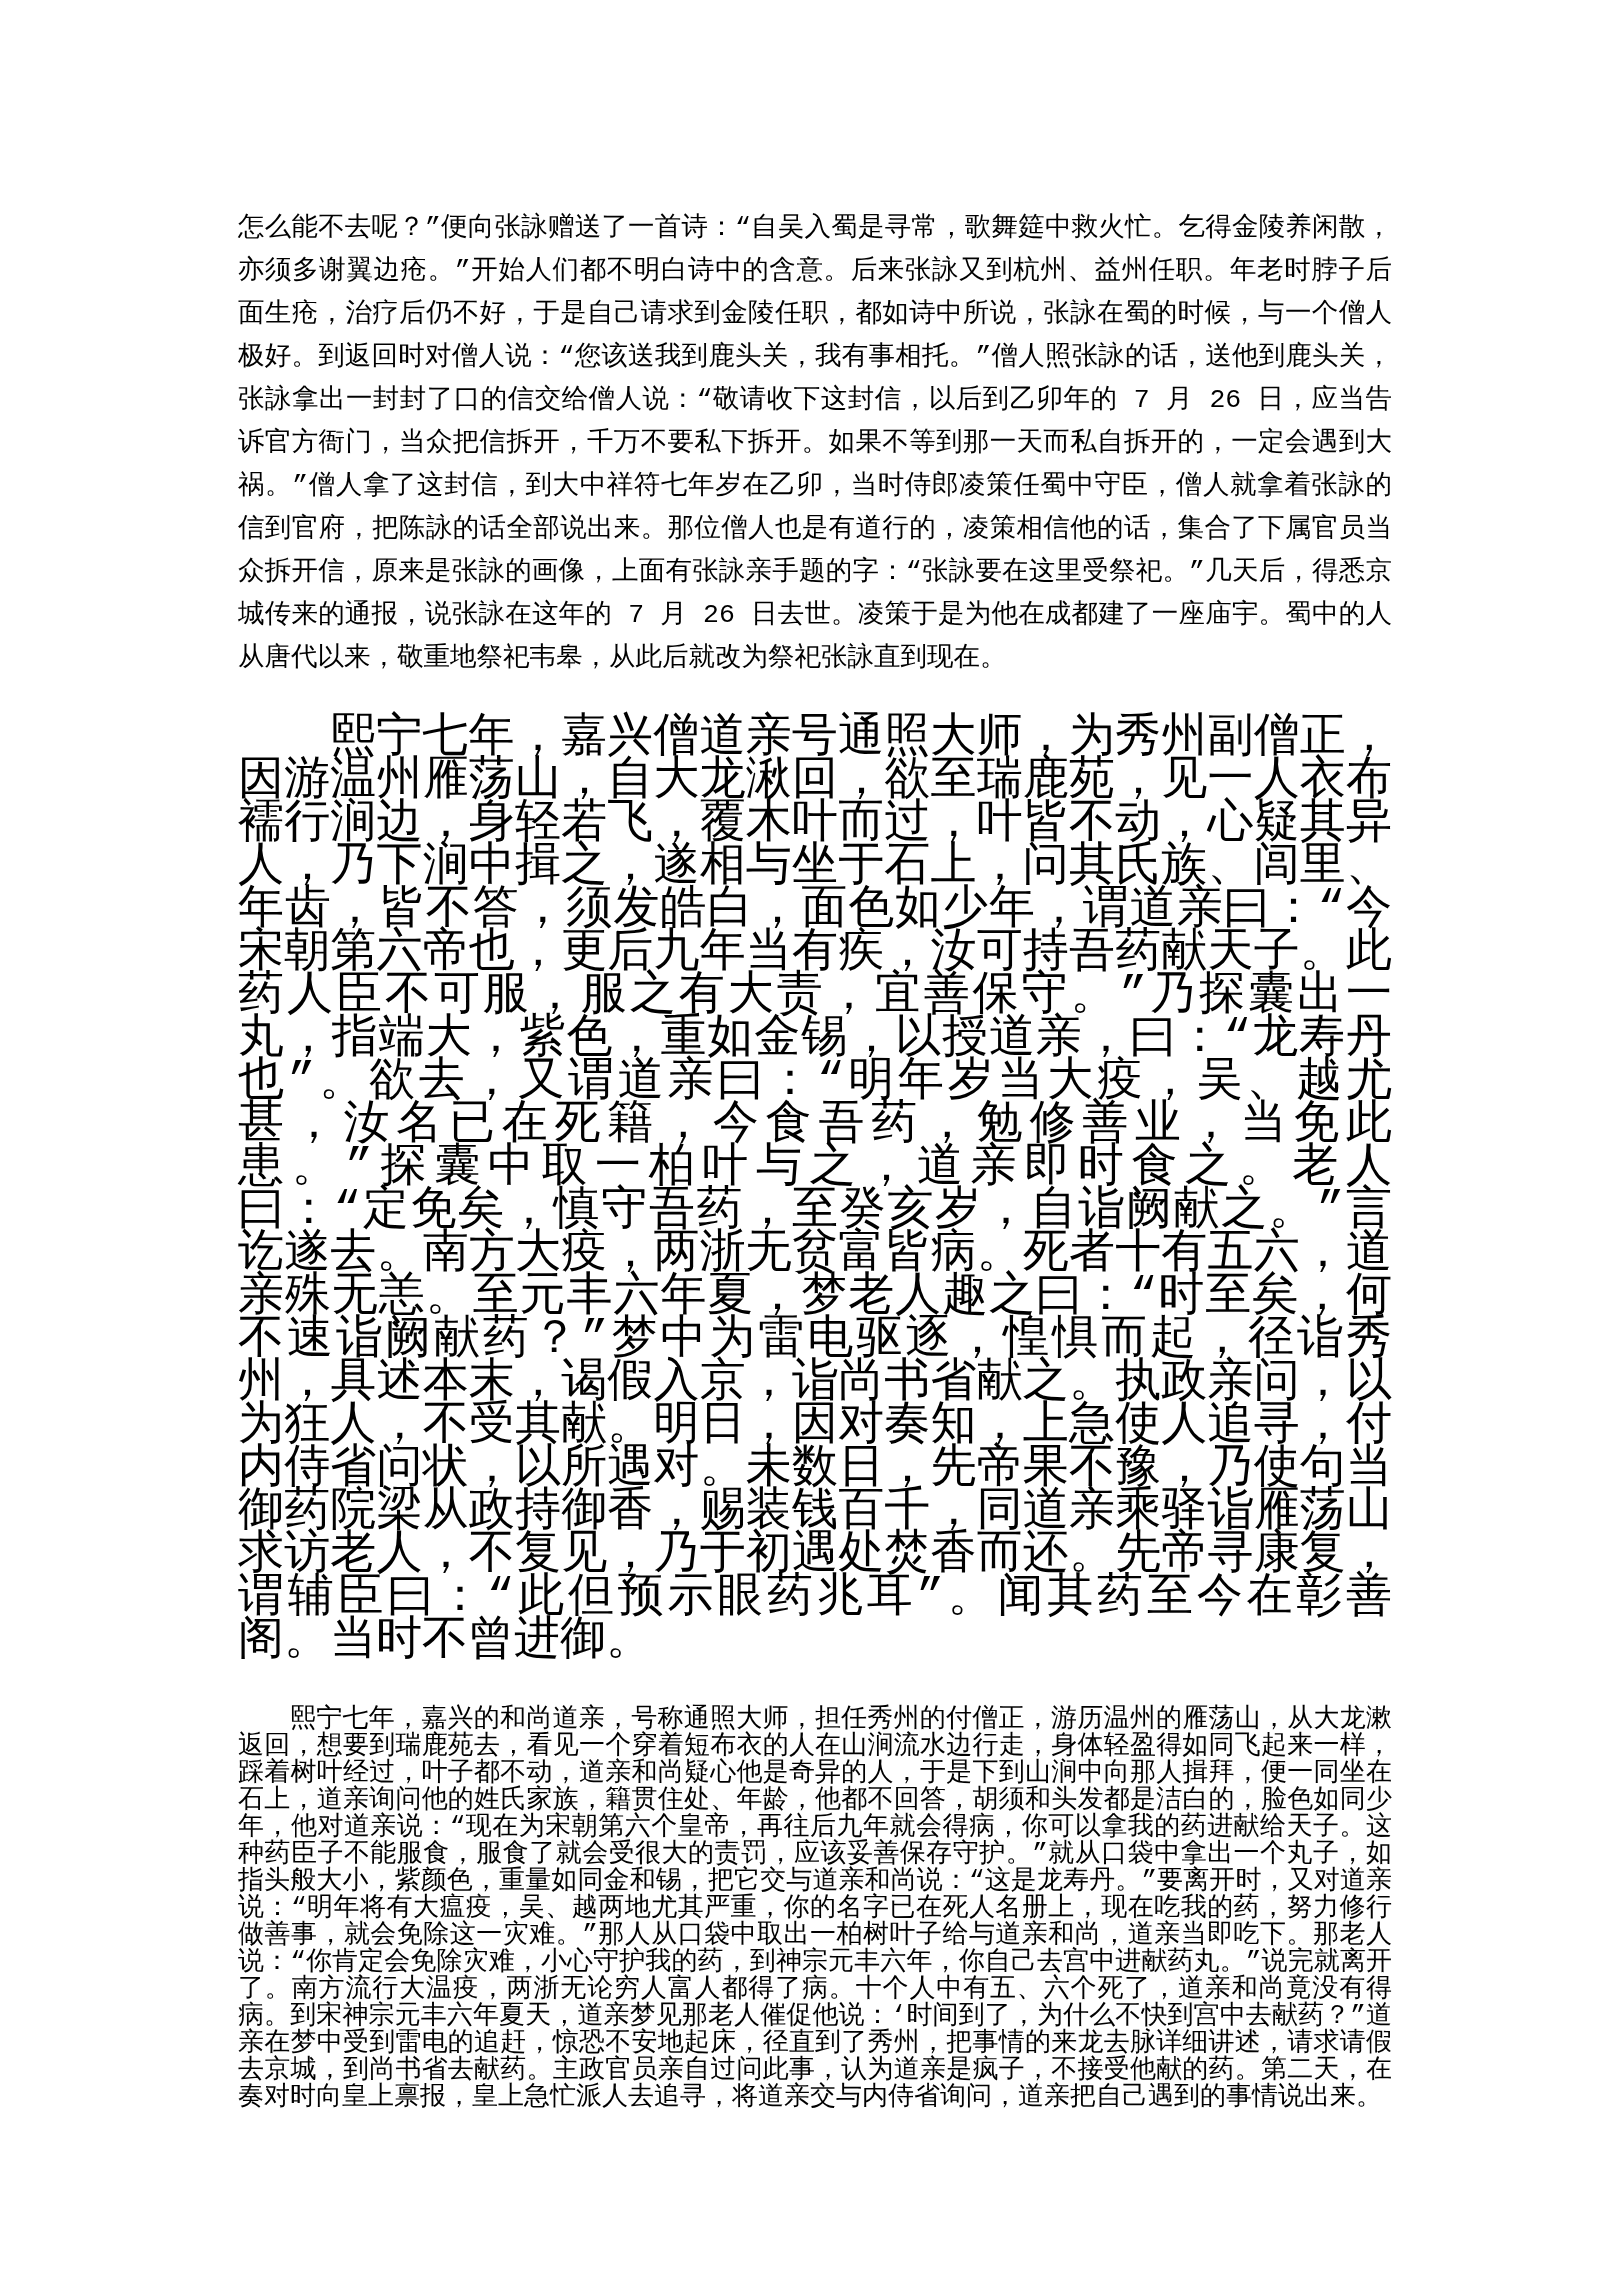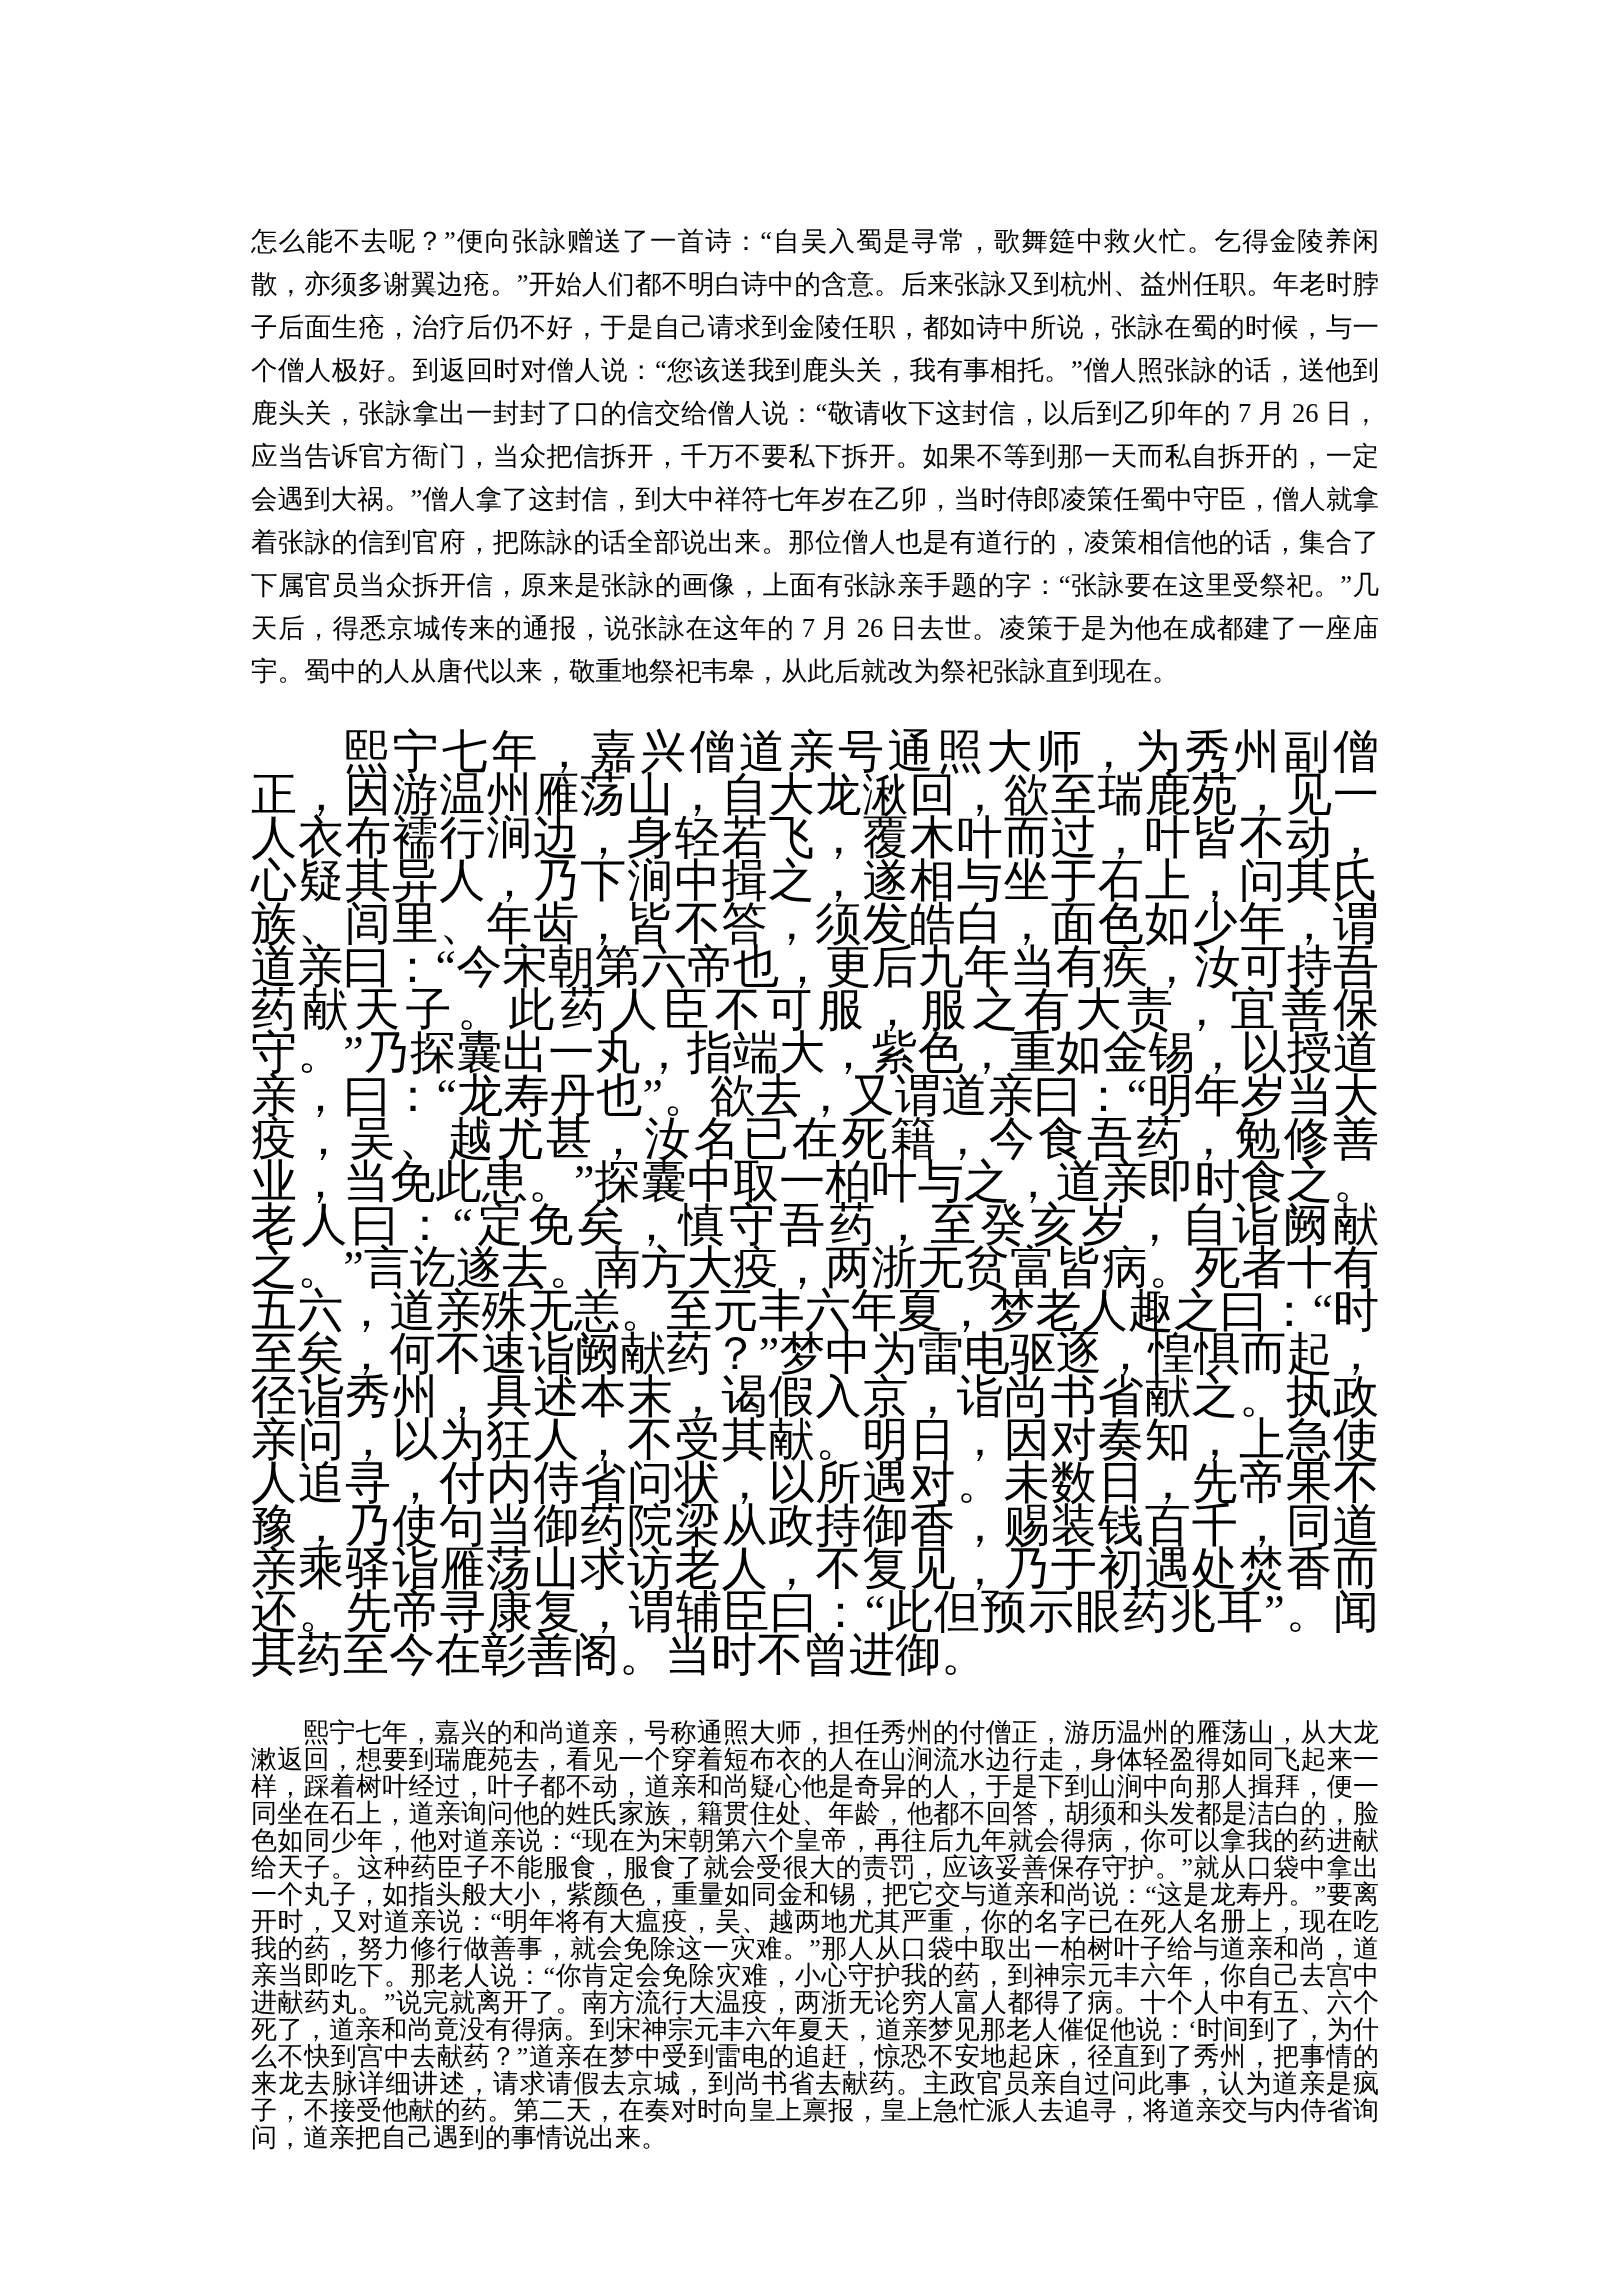--- a/index.html
+++ b/index.html
@@ -15,25 +15,26 @@
     font-family: "Liberation Serif", "DejaVu Serif", serif;
   }
   .page {
     position: absolute;
     left: 238px;
     top: 207px;
     width: 1154px;
     color: #000000;
   }
   .para {
-    margin: 13px;
+    margin: 0;
     text-align: justify;
     word-break: break-all;
     overflow-wrap: break-word;
     white-space: pre-wrap;
+    font-family: Liberation Mono, monospace;
   }
   .para-small {
     font-size: 26.5px;
     line-height: 43px;
     letter-spacing: 0px;
   }
   .para-large {
     font-size: 46px;
     line-height: 43px;
     text-indent: 2em;

